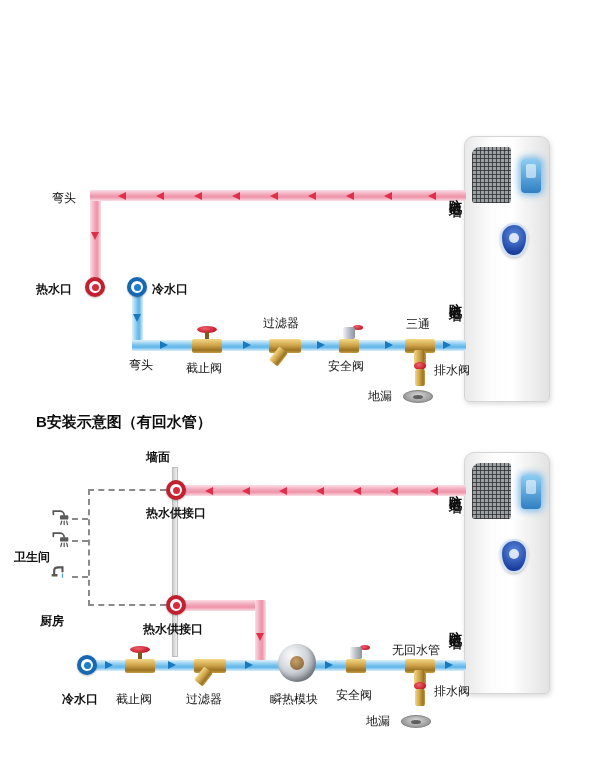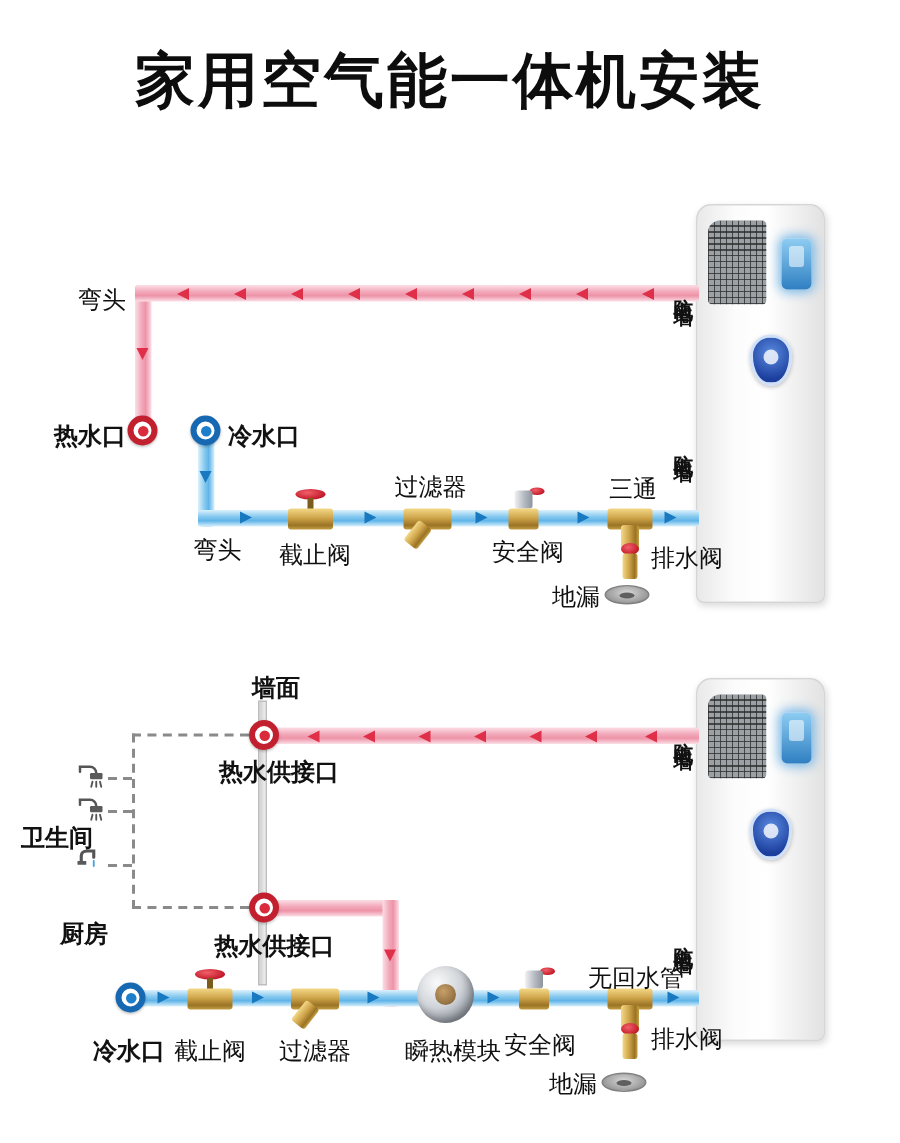--- a/index.html
+++ b/index.html
@@ -1,21 +1,21 @@
 <!DOCTYPE html>
 <html><head>
 <meta charset="utf-8">
 <style>
   html,body{margin:0;padding:0;}
   body{font-family:"Liberation Sans","DejaVu Sans",sans-serif;background:#fff;}
   #canvas{position:relative;width:600px;height:762px;background:#fff;overflow:hidden;}
   .abs{position:absolute;}
   #title{top:26px;left:0;width:600px;text-align:center;font-size:40px;font-weight:bold;color:#0d0d0d;letter-spacing:2px;}
   .heading{font-size:15px;font-weight:bold;color:#0d0d0d;}
-  .lbl{font-size:16px;color:#111;white-space:nowrap;}
+  .lbl{font-size:12px;color:#111;white-space:nowrap;}
   .lbl.b{font-weight:bold;}
   .vlbl{font-size:13px;font-weight:bold;color:#111;writing-mode:vertical-rl;text-orientation:upright;letter-spacing:3px;line-height:1;}
   
   .pipe{border-radius:2px;}
   .ph-hot{background:linear-gradient(180deg,#fbdfe6,#f2a9ba 40%,#ee93a8 65%,#fbdfe6);}
   .pv-hot{background:linear-gradient(90deg,#fbdfe6,#f2a9ba 40%,#ee93a8 65%,#fbdfe6);}
   .ph-cold{background:linear-gradient(180deg,#dcf1fc,#86c9ef 40%,#5fb4e8 65%,#dcf1fc);}
   .pv-cold{background:linear-gradient(90deg,#dcf1fc,#86c9ef 40%,#5fb4e8 65%,#dcf1fc);}
   
   .ar{width:0;height:0;}
@@ -51,21 +51,20 @@
   .oval i{width:10px;height:4px;background:#5f5f5f;border-radius:50%;}
   .sphere{border-radius:50%;background:radial-gradient(circle at 35% 30%,#fafafa,#cfd3d8 45%,#9298a1 75%,#787f88);box-shadow:inset -2px -3px 5px rgba(0,0,0,.25);display:flex;align-items:center;justify-content:center;}
   .sphere i{width:14px;height:14px;border-radius:50%;background:radial-gradient(circle at 40% 35%,#c7a06a,#7c5b30);}
   .icon-svg{stroke:#555;fill:none;stroke-width:2;stroke-linecap:round;}
 </style>
 </head>
 <body>
 
 <div id="canvas">
 
-  <div id="title" class="abs">家用空气能一体机安装</div>
 
 
   <div class="unit abs" style="left:464px;top:136px;width:84px;height:264px;">
     <div class="grille"></div>
     <div class="screen">
         <i></i>
       </div>
     <div class="badge">
         <i></i>
       </div>
@@ -132,33 +131,34 @@
   <div class="abs lbl" style="left:129px;top:357px;">弯头</div>
   <div class="abs lbl" style="left:186px;top:360px;">截止阀</div>
   <div class="abs lbl" style="left:263px;top:315px;">过滤器</div>
   <div class="abs lbl" style="left:328px;top:358px;">安全阀</div>
   <div class="abs lbl" style="left:406px;top:316px;">三通</div>
   <div class="abs lbl" style="left:434px;top:362px;">排水阀</div>
   <div class="abs lbl" style="left:368px;top:388px;">地漏</div>
   <div class="abs vlbl" style="left:449px;top:188px;">防电墙</div>
   <div class="abs vlbl" style="left:449px;top:292px;">防电墙</div>
 
+  <div class="abs heading" style="left:36px;top:413px;">B安装示意图（有回水管）</div>
 
   <div class="unit abs" style="left:464px;top:452px;width:84px;height:240px;">
     <div class="grille"></div>
     <div class="screen">
         <i></i>
       </div>
     <div class="badge">
         <i></i>
       </div>
   </div>
 
   <div class="abs wallbar" style="left:172px;top:467px;width:6px;height:190px;"></div>
-  <div class="abs lbl b" style="left:168px;top:449px;">墙面</div>
+  <div class="abs lbl b" style="left:146px;top:449px;">墙面</div>
 
   <div class="abs pipe ph-hot" style="left:172px;top:485px;width:294px;height:11px;"></div>
   <div class="abs ar l" style="left:205px;top:487px;"></div>
   <div class="abs ar l" style="left:242px;top:487px;"></div>
   <div class="abs ar l" style="left:279px;top:487px;"></div>
   <div class="abs ar l" style="left:316px;top:487px;"></div>
   <div class="abs ar l" style="left:353px;top:487px;"></div>
   <div class="abs ar l" style="left:390px;top:487px;"></div>
   <div class="abs ar l" style="left:430px;top:487px;"></div>
 

